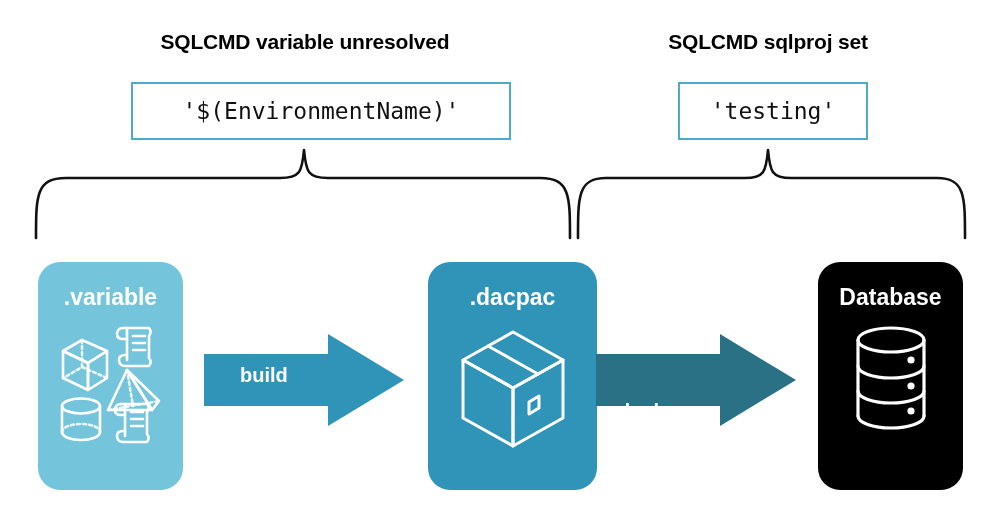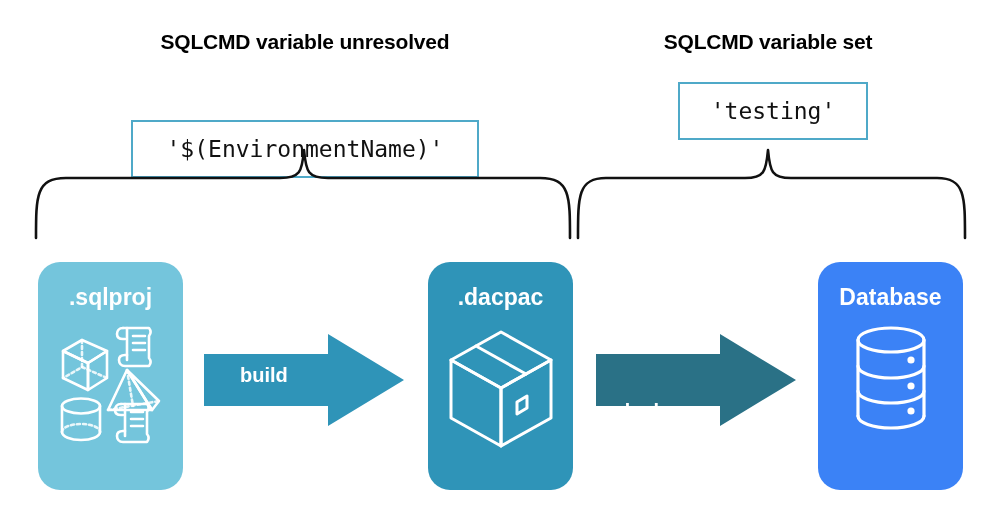--- a/index.html
+++ b/index.html
@@ -50,21 +50,21 @@
     border: 2px solid #4FA9C8;
     background: #ffffff;
     display: flex;
     align-items: center;
     justify-content: center;
     font-family: "DejaVu Sans Mono", monospace;
     font-size: 23px;
     color: #111111;
     white-space: nowrap;
   }
-  .code-box.left  { left: 131px; top: 82px; width: 348px; height: 58px; margin-top: 38px; }
+  .code-box.left  { left: 131px; top: 82px; width: 380px; height: 58px; }
   .code-box.right { left: 678px; top: 82px; width: 190px; height: 58px; }
 
   
   .card {
     position: absolute;
     border-radius: 22px;
     overflow: hidden;
   }
   .card-title {
     position: absolute;
@@ -82,21 +82,21 @@
     position: absolute;
     left: 0;
     right: 0;
     top: 56px;
     bottom: 0;
     display: flex;
     align-items: flex-start;
     justify-content: center;
   }
   #card-sqlproj  { left: 38px;  top: 262px; width: 145px; height: 228px; }
-  #card-dacpac   { left: 428px; top: 262px; width: 145px; height: 228px; }
+  #card-dacpac   { left: 428px; top: 262px; width: 145px; height: 228px; padding-left: 24px; }
   #card-database { left: 818px; top: 262px; width: 145px; height: 228px; }
 
   
   .arrow {
     position: absolute;
   }
   .arrow-label {
     position: absolute;
     font-family: "Liberation Sans", sans-serif;
     font-weight: bold;
@@ -109,21 +109,21 @@
   #arrow-build .arrow-label  { left: 36px; top: 30px; }
   #arrow-deploy .arrow-label { left: 22px; top: 30px; margin-top: 36px; }
 </style>
 </head>
 <body>
 
 <div id="diagram-root">
 
   <div class="group-label left">SQLCMD variable unresolved</div>
 
-  <div class="group-label right">SQLCMD variable set</div>
+  <div class="group-label right">SQLCMD sqlproj set</div>
 
   <div class="code-box left">'$(EnvironmentName)'</div>
 
   <div class="code-box right">'testing'</div>
 
   <svg class="layer-svg" viewBox="0 0 1000 522">
 
     <path d="M 36,238
              C 36,196 36,178 66,178
              L 280,178
@@ -135,21 +135,21 @@
     <path d="M 578,238
              C 578,196 578,178 606,178
              L 745,178
              C 764,178 766,172 768,150
              C 770,172 772,178 791,178
              L 937,178
              C 965,178 965,196 965,238" fill="none" stroke="#111111" stroke-width="2.6" stroke-linecap="round" stroke-linejoin="round"></path>
   </svg>
 
   <div class="card" id="card-sqlproj" style="background:#74C5DC;">
-    <div class="card-title">.sqlproj</div>
+    <div class="card-title">.variable</div>
     <div class="card-art">
       <svg width="120" height="135" viewBox="0 0 120 135">
         <g fill="none" stroke="#ffffff" stroke-width="2.6" stroke-linecap="round" stroke-linejoin="round">
 
           <g>
             <path d="M 12,33 L 31,22 L 56,33 L 37,45 Z"></path>
             <path d="M 12,33 L 12,60 L 37,72 L 37,45 Z"></path>
             <path d="M 37,45 L 56,33 L 56,60 L 37,72 Z"></path>
             <path d="M 31,22 L 31,49 L 12,60" stroke-dasharray="3 3" opacity="0.85"></path>
             <path d="M 31,49 L 56,60" stroke-dasharray="3 3" opacity="0.85"></path>
@@ -203,21 +203,21 @@
           <path d="M 62,70 L 112,42 L 112,100 L 62,128 Z"></path>
 
           <path d="M 37,28 L 87,56"></path>
 
           <path d="M 78,84 L 88,78 L 88,90 L 78,96 Z"></path>
         </g>
       </svg>
     </div>
   </div>
 
-  <div class="card" id="card-database" style="background:#3b82f6;">
+  <div class="card" id="card-database" style="background:#000000;">
     <div class="card-title">Database</div>
     <div class="card-art">
       <svg width="100" height="130" viewBox="0 0 100 130">
         <g fill="none" stroke="#ffffff" stroke-width="3.2" stroke-linecap="round" stroke-linejoin="round">
 
           <ellipse cx="50" cy="22" rx="33" ry="12"></ellipse>
 
           <path d="M 17,22 L 17,98"></path>
           <path d="M 83,22 L 83,98"></path>
 

